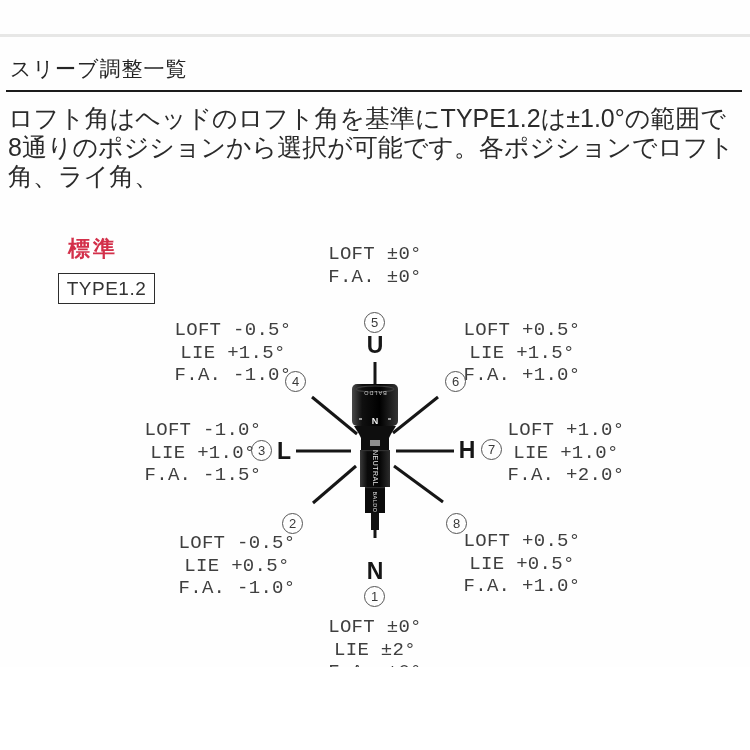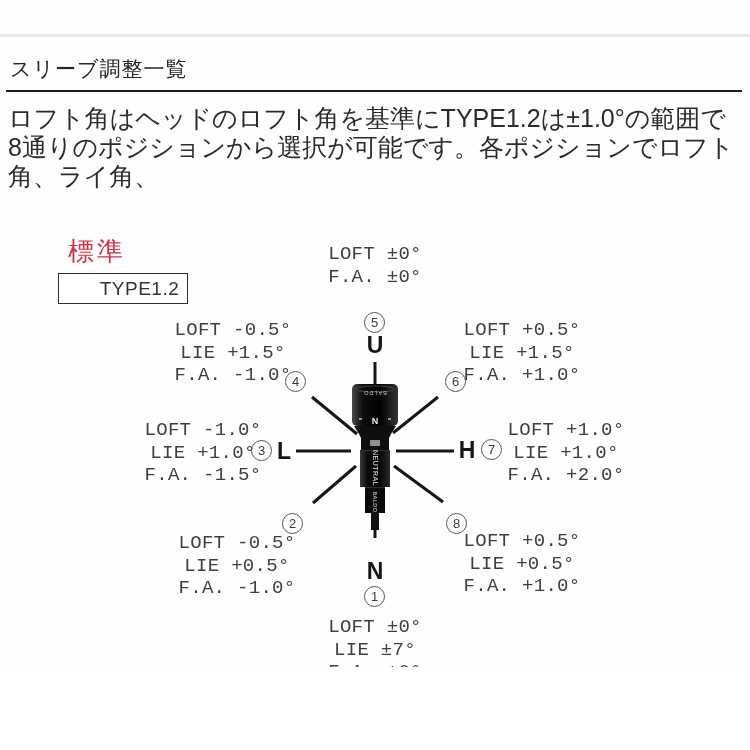--- a/index.html
+++ b/index.html
@@ -5,24 +5,24 @@
   html,body{margin:0;padding:0;background:#ffffff;}
   #stage{
     position:relative;width:750px;height:667px;background:#fefefe;overflow:hidden;
     font-family:"Liberation Sans","DejaVu Sans",sans-serif;color:#2e2e2e;
   }
   .abs{position:absolute;}
   .faint-top-line{left:0;top:34px;width:750px;height:3px;background:#e7e7e6;}
   .page-title{left:10px;top:55px;font-size:21px;color:#262626;letter-spacing:1px;}
   .title-underline{left:6px;top:90px;width:736px;height:2px;background:#1c1c1c;}
   .intro{left:8px;top:104px;font-size:25px;line-height:29px;color:#2b2b2b;}
-  .std-label{left:68px;top:234px;font-size:26px;font-weight:normal;letter-spacing:3px;}
+  .std-label{left:68px;top:234px;font-size:22px;font-weight:bold;letter-spacing:3px;}
   .type-box{
     left:58px;top:273px;width:95px;height:29px;border:1.5px solid #2d2d2d;background:#fff;
-    display:flex;align-items:center;justify-content:center;font-size:19px;color:#333;letter-spacing:0.5px;padding-left:33px;
+    display:flex;align-items:center;justify-content:center;font-size:19px;color:#333;letter-spacing:0.5px;
   }
   .vals{width:200px;text-align:center;font-size:19px;line-height:22.5px;color:#3f3f3f;letter-spacing:0.3px;white-space:nowrap;font-family:Liberation Mono, monospace;}
   .circle-num{
     width:21px;height:21px;border:1.5px solid #555;border-radius:50%;
     display:flex;align-items:center;justify-content:center;
     font-size:13px;color:#3a3a3a;background:transparent;box-sizing:border-box;
   }
   .dir-letter{font-size:23px;font-weight:bold;color:#161616;width:200px;text-align:center;}
   .dir-letter-sm{font-size:23px;font-weight:bold;color:#161616;width:26px;text-align:center;}
   svg text{font-family:"Liberation Sans","DejaVu Sans",sans-serif;}
@@ -140,17 +140,17 @@
   <div class="abs vals" style="left:422px;top:530px;">
     <div>LOFT +0.5°</div>
     <div>LIE +0.5°</div>
     <div>F.A. +1.0°</div>
   </div>
 
   <div class="abs dir-letter" style="left:275px;top:558px;">N</div>
   <div class="abs circle-num" style="left:364px;top:586px;">1</div>
   <div class="abs vals" style="left:275px;top:616px;">
     <div>LOFT ±0°</div>
-    <div>LIE ±7°</div>
+    <div>LIE ±2°</div>
     <div>F.A. ±0°</div>
   </div>
 
 </div>
 
 </body></html>

